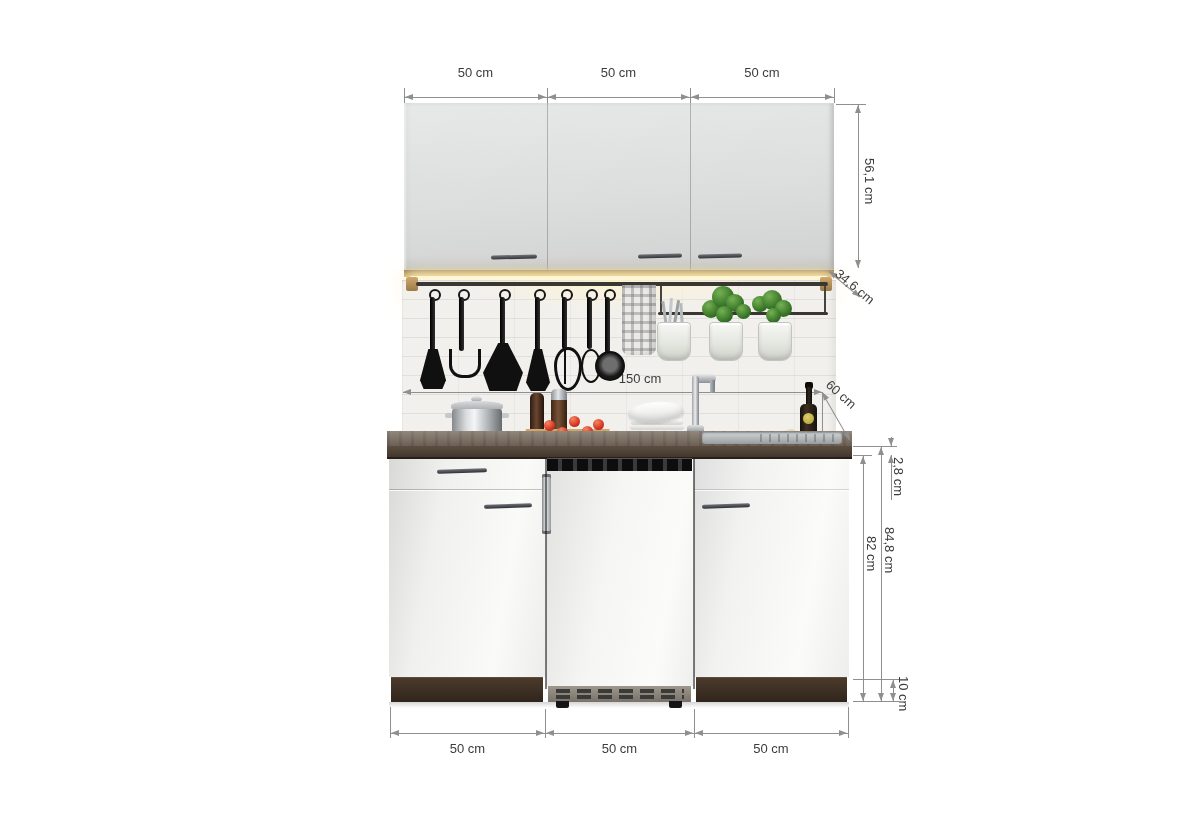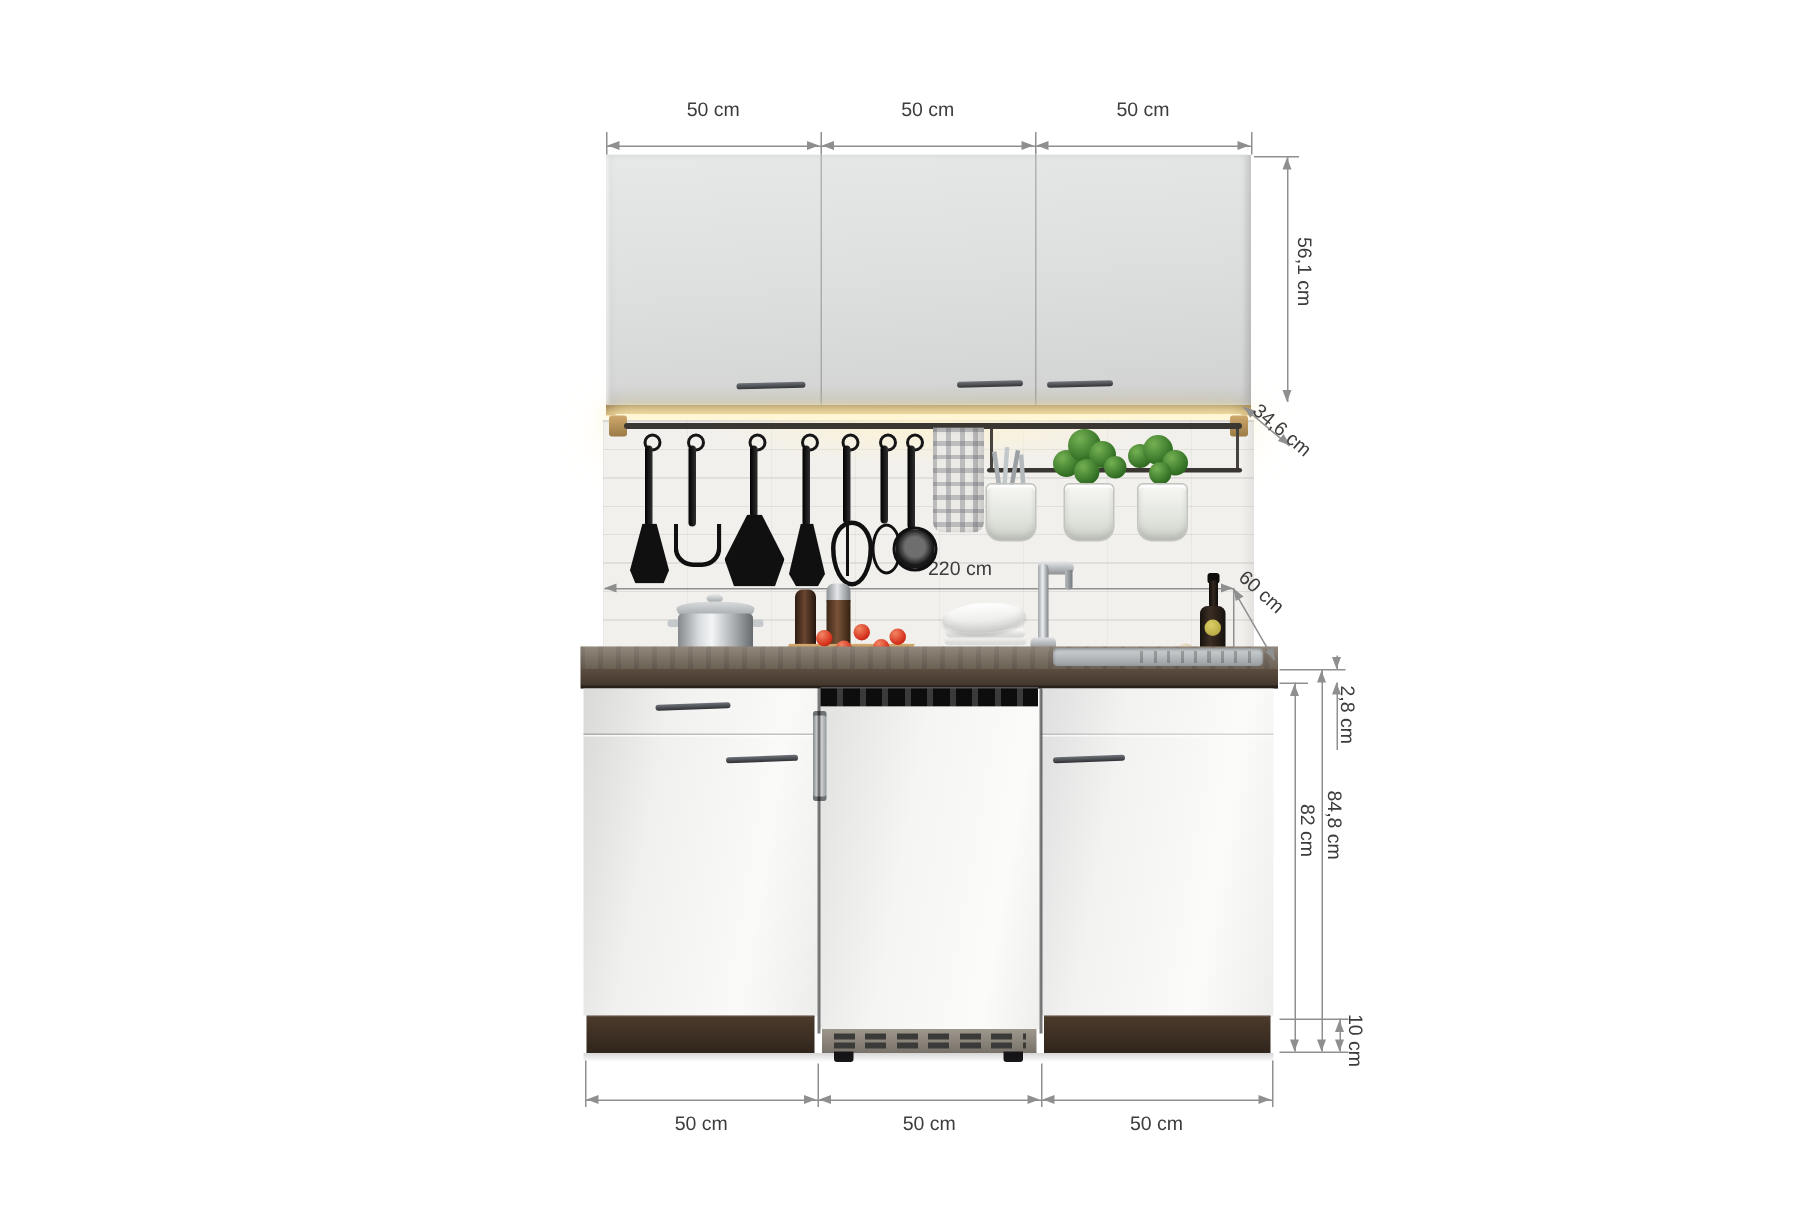--- a/index.html
+++ b/index.html
@@ -53,21 +53,21 @@
               background-image:repeating-linear-gradient(180deg,rgba(0,0,0,.07) 0 1px,transparent 1px 19px),
                                repeating-linear-gradient(90deg,rgba(0,0,0,.04) 0 1px,transparent 1px 56px);
               box-shadow:inset -4px 0 6px rgba(0,0,0,.06)"></div>
   <div class="abs" style="left:404px;top:280px;width:430px;height:42px;pointer-events:none;
               background:radial-gradient(50% 100% at 50% 0%, rgba(255,243,205,.85), rgba(255,243,205,0) 72%)"></div>
 
   <div class="l" style="left:403px;top:392px;width:419px;height:1px"></div>
   <div class="aL" style="left:403px;top:389px"></div>
   <div class="aR" style="left:814px;top:389px"></div>
   <div class="l" style="left:822px;top:392px;width:1px;height:44px"></div>
-  <div class="lab c" style="left:570px;top:371px;width:140px">220 cm</div>
+  <div class="lab c" style="left:570px;top:371px;width:140px">150 cm</div>
 
   <div class="abs" style="left:406px;top:277px;width:12px;height:14px;background:linear-gradient(180deg,#cfa96e,#9a7a45);border-radius:2px"></div>
   <div class="abs" style="left:820px;top:277px;width:12px;height:14px;background:linear-gradient(180deg,#cfa96e,#9a7a45);border-radius:2px"></div>
   <div class="abs" style="left:416px;top:282px;width:412px;height:4px;background:#3a3733;border-radius:2px"></div>
 
   <div class="hk" style="left:429px;top:289px"></div>
   <div class="uh" style="left:430px;top:297px;height:54px"></div>
   <div class="abs" style="left:420px;top:349px;width:26px;height:40px;background:#101010;clip-path:polygon(32% 0,68% 0,100% 78%,86% 100%,14% 100%,0 78%)"></div>
 
   <div class="hk" style="left:458px;top:289px"></div>

